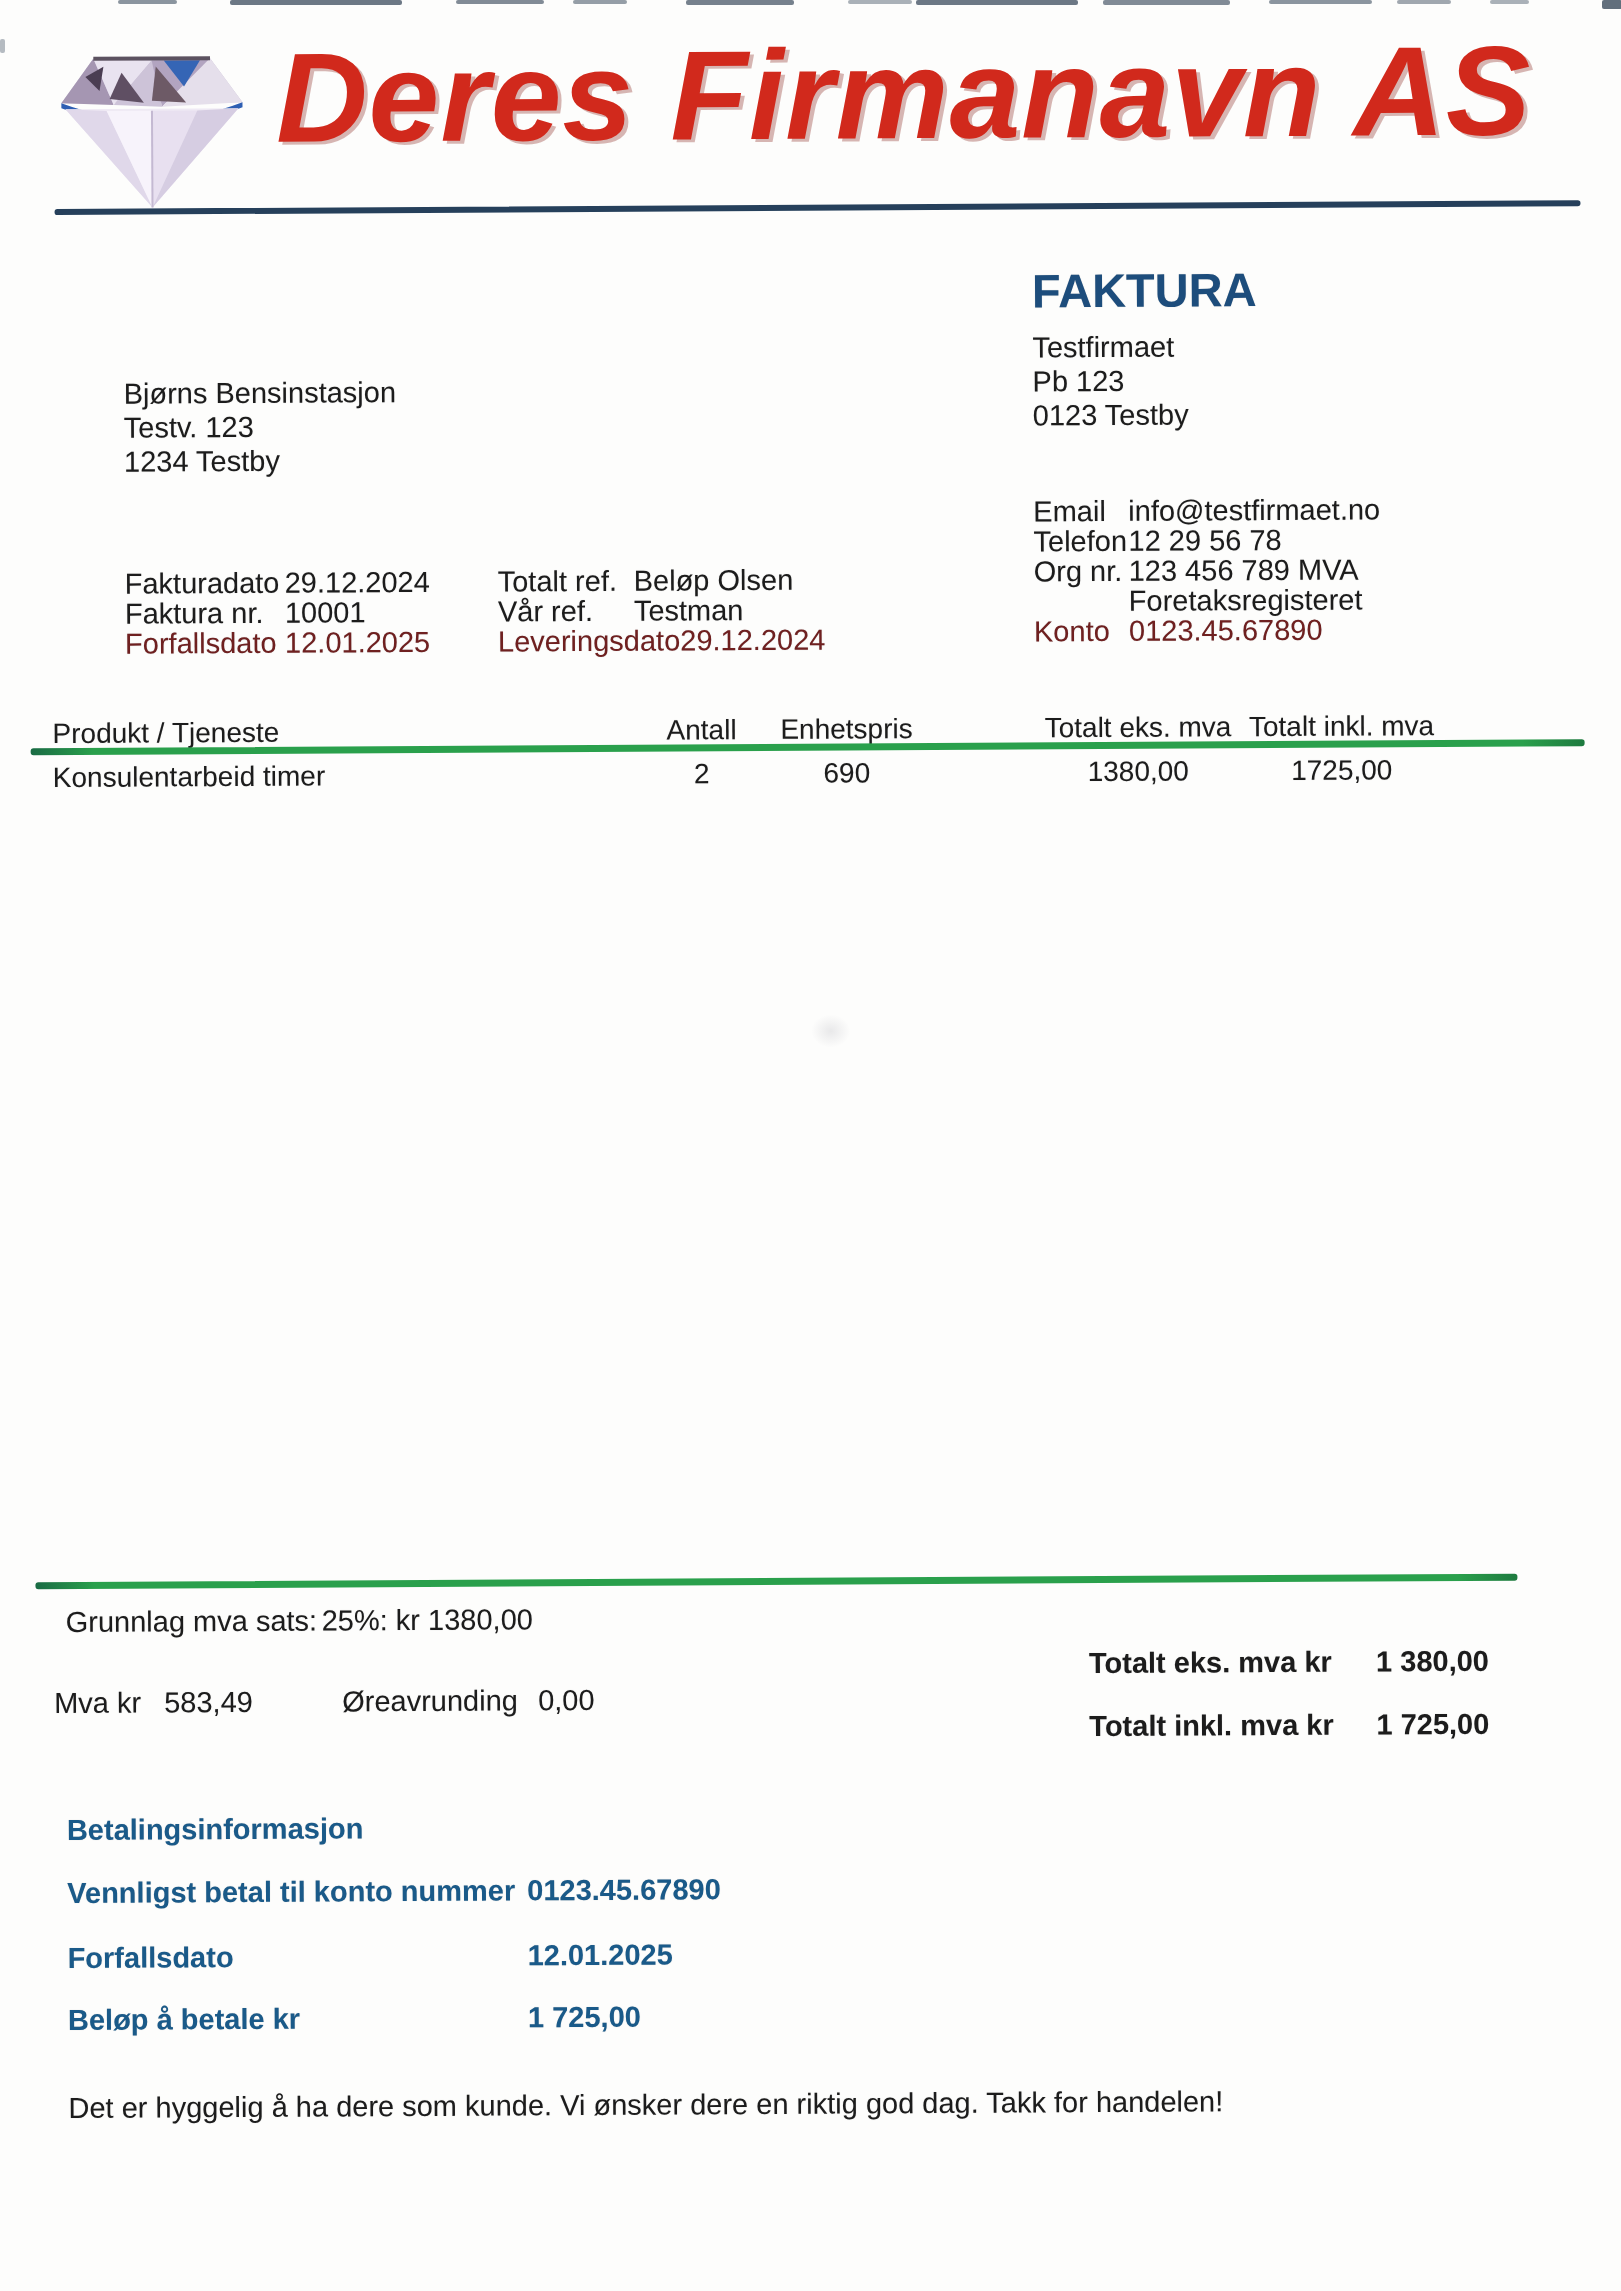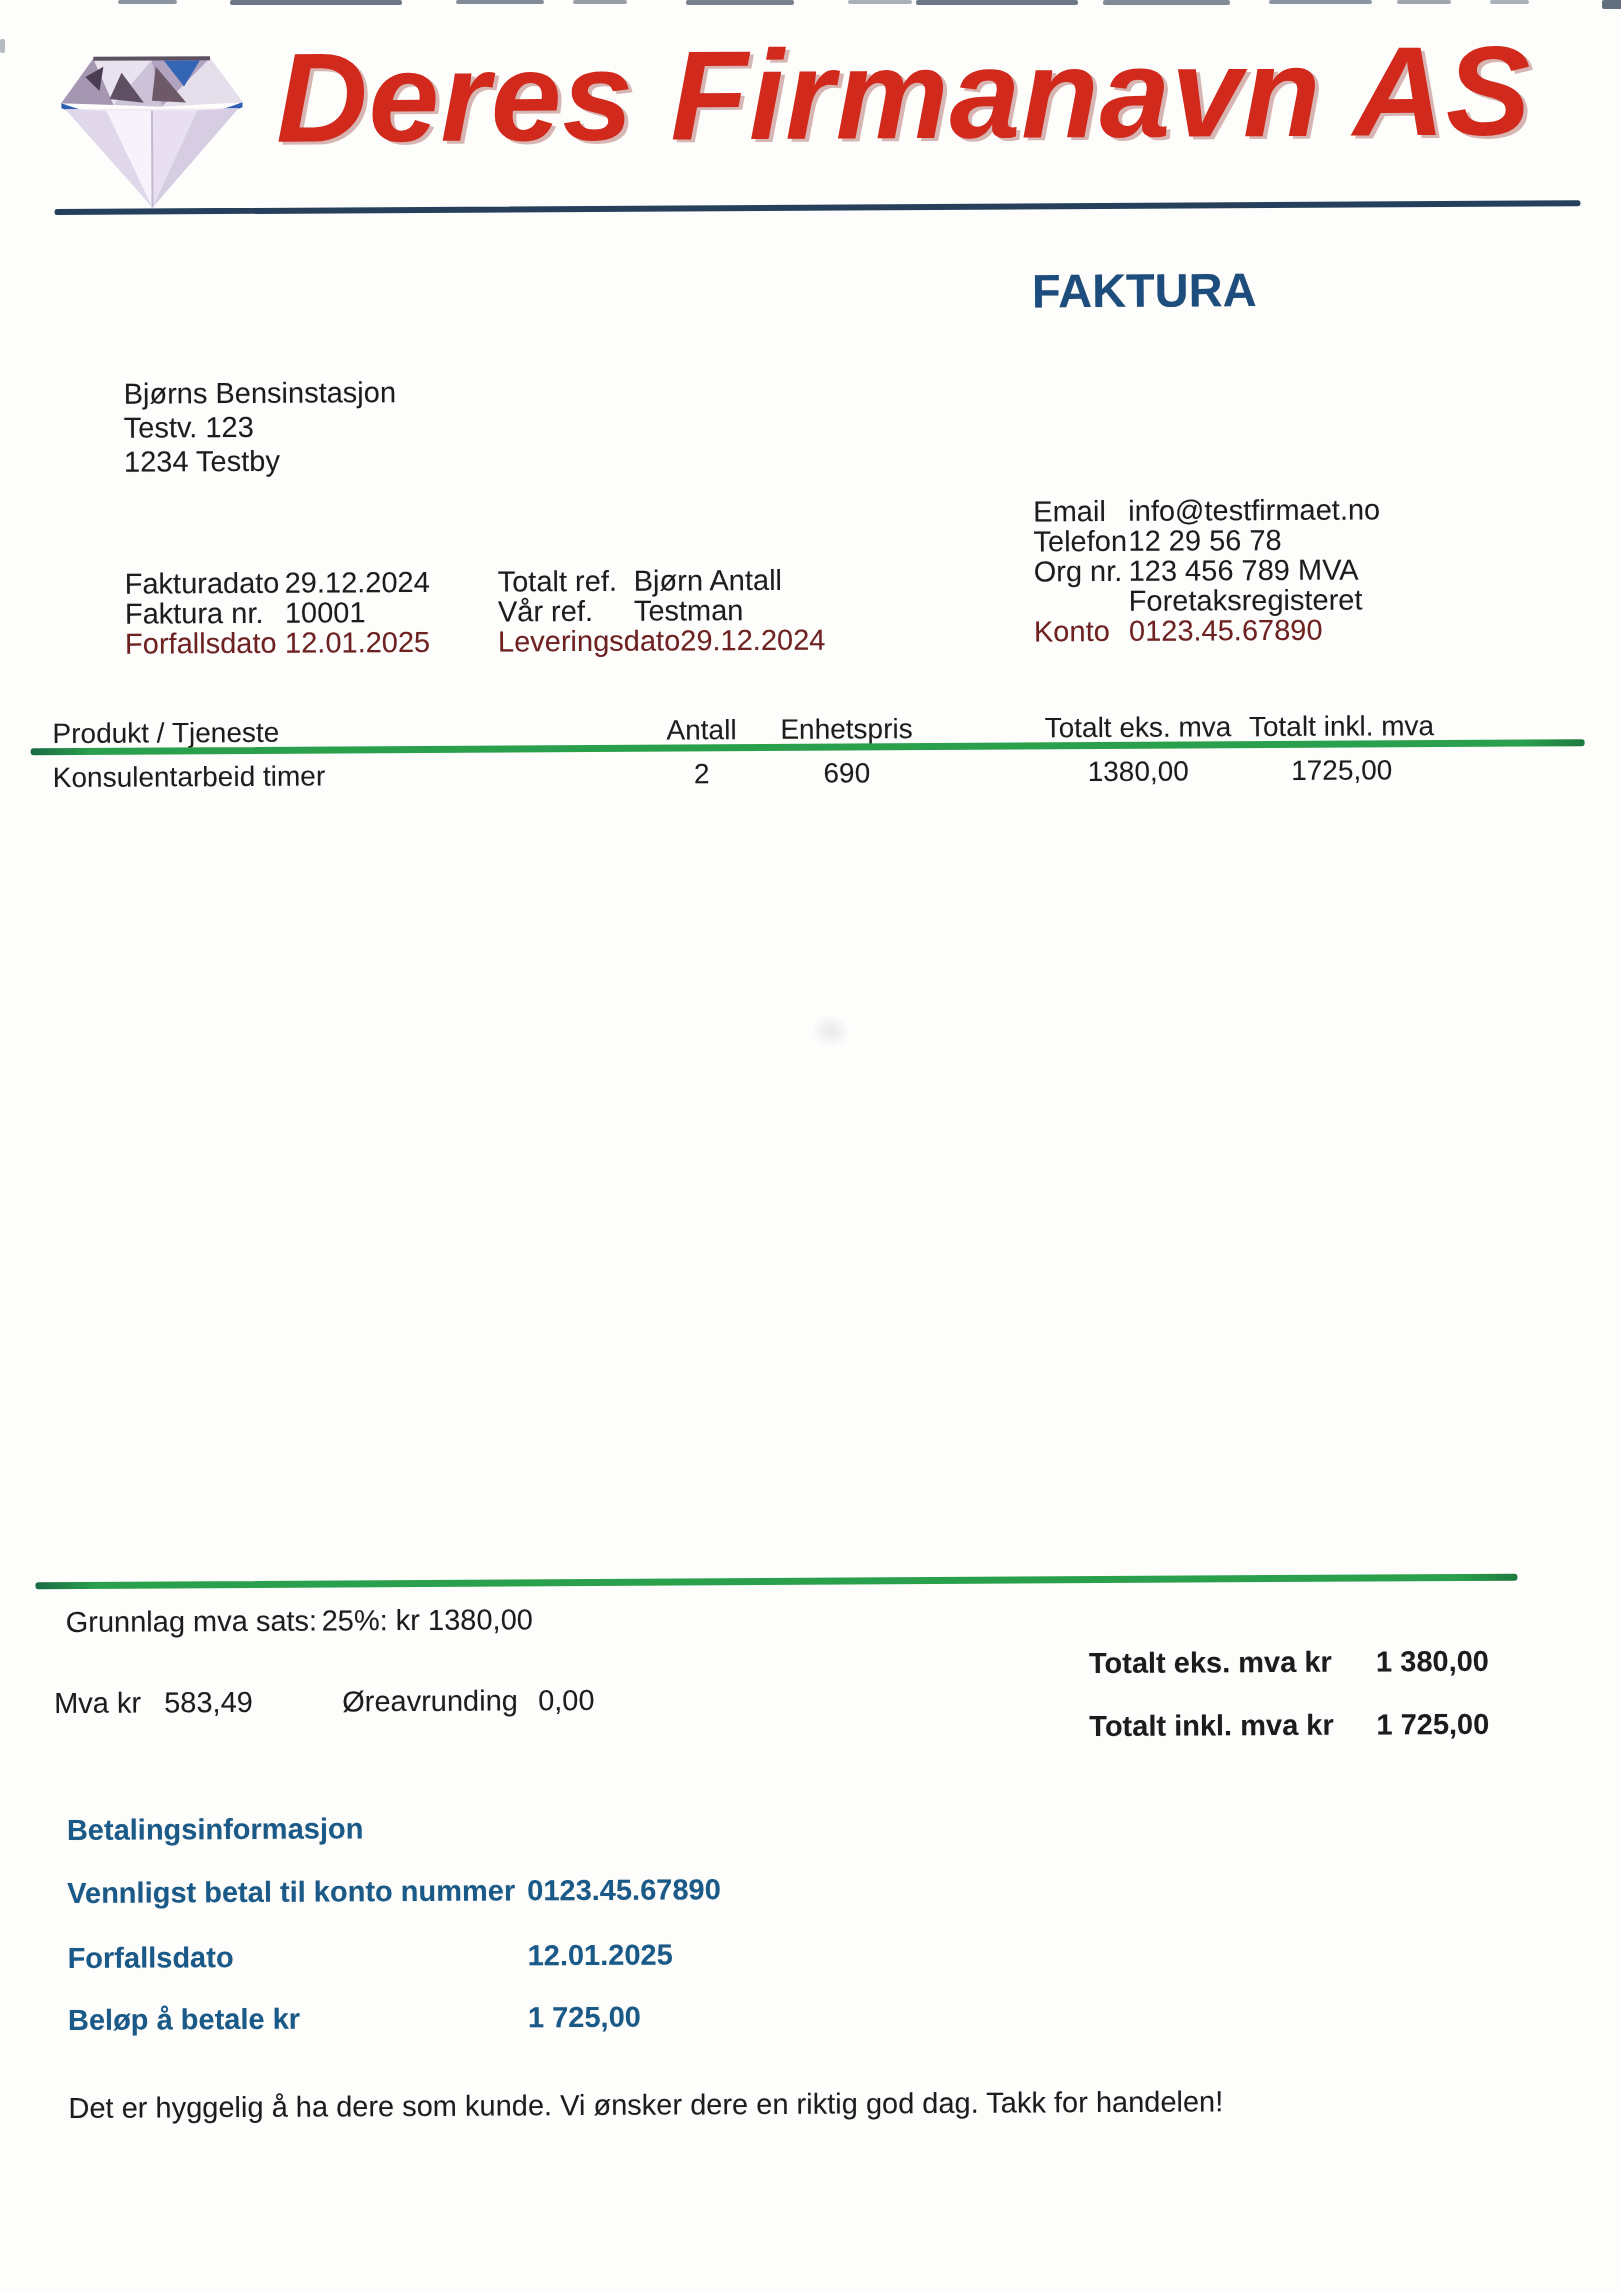--- a/index.html
+++ b/index.html
@@ -100,20 +100,25 @@
   <div class="abs company-title">Deres Firmanavn AS</div>
   <div class="abs header-rule"></div>
 
   <div class="abs recipient txt30">
     <div>Bjørns Bensinstasjon</div>
     <div>Testv. 123</div>
     <div>1234 Testby</div>
   </div>
 
   <div class="abs invoice-title">FAKTURA</div>
+  <div class="abs sender txt30">
+    <div>Testfirmaet</div>
+    <div>Pb 123</div>
+    <div>0123 Testby</div>
+  </div>
 
   <div class="abs contact-block">
     <div class="meta-row">
       <span class="lbl">Email</span>
       <span>info@testfirmaet.no</span>
     </div>
     <div class="meta-row">
       <span class="lbl">Telefon</span>
       <span>12 29 56 78</span>
     </div>
@@ -142,21 +147,21 @@
     </div>
     <div class="meta-row maroon">
       <span class="lbl">Forfallsdato</span>
       <span>12.01.2025</span>
     </div>
   </div>
 
   <div class="abs details-right">
     <div class="meta-row">
       <span class="lbl">Totalt ref.</span>
-      <span>Bjørn Antall</span>
+      <span>Beløp Olsen</span>
     </div>
     <div class="meta-row">
       <span class="lbl">Vår ref.</span>
       <span>Testman</span>
     </div>
     <div class="meta-row maroon">
       <span class="lbl">Leveringsdato</span>
       <span>29.12.2024</span>
     </div>
   </div>

